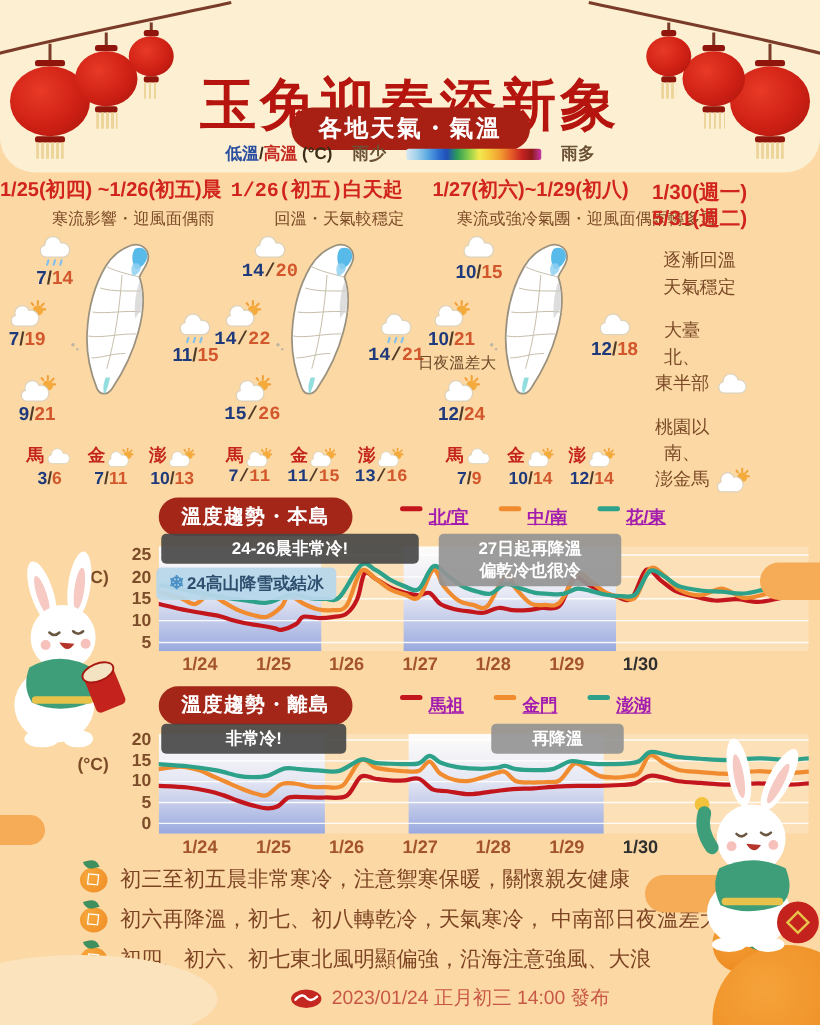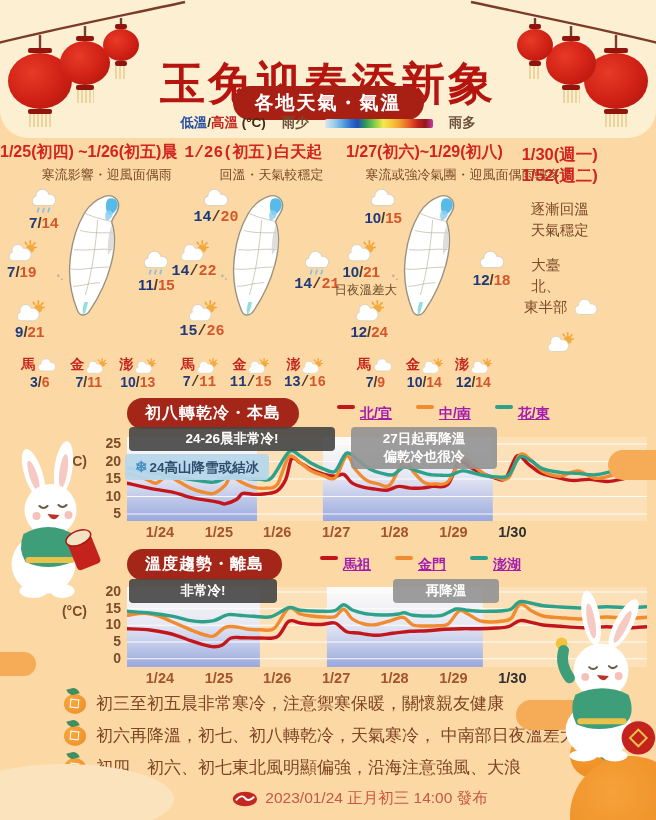--- a/index.html
+++ b/index.html
@@ -535,43 +535,44 @@
                 </svg>
               </span>
             </span>
             <span class="ival"><span class="low">12</span><span class="slash">/</span><span class="high">14</span></span>
           </div>
       </div>
     </div>
 
     <div class="col col4">
       <div class="odate">1/30(週一)</div>
-      <div class="odate">1/52(週二)</div>
+      <div class="odate">5/31(週二)</div>
       <div class="odesc">逐漸回溫
 天氣穩定</div>
       <div class="oregion"><span>大臺北、
 東半部</span><span class="wicon"><svg viewBox="0 0 34 24">
               <path d="M25 20 H9 a5.5 5.5 0 0 1 -1.3 -10.8 A7.5 7.5 0 0 1 22.5 7.2 A5.8 5.8 0 0 1 25 20 Z" fill="#fff" stroke="#ded2ba" stroke-width="1.2"></path>
             </svg></span></div>
-      <div class="oregion"><span class="wicon"><svg viewBox="0 0 36 27">
+      <div class="oregion"><span>桃園以南、
+澎金馬</span><span class="wicon"><svg viewBox="0 0 36 27">
               <g stroke="#f2a13a" stroke-width="2" stroke-linecap="round">
                 <line x1="28" y1="1" x2="28" y2="4"></line>
                 <line x1="35" y1="9" x2="32" y2="9"></line>
                 <line x1="33.5" y1="3.5" x2="31.5" y2="5.5"></line>
                 <line x1="22" y1="3" x2="23.5" y2="5"></line>
               </g>
               <circle cx="28" cy="10" r="5" fill="#f5ab3c"></circle>
               <path d="M23 25 H7.5 a5.2 5.2 0 0 1 -1.2 -10.2 A7 7 0 0 1 19.5 10 A5.4 5.4 0 0 1 23 25 Z" fill="#fff" stroke="#ded2ba" stroke-width="1.2"></path>
             </svg></span></div>
     </div>
   </div>
 
   <div class="panel" style="top:398px">
     <div class="panel-head">
-      <span class="chart-badge">初八轉乾冷・本島</span>
+      <span class="chart-badge">溫度趨勢・本島</span>
       <div class="chart-legend">
         <span class="cl-item">
             <span class="dash" style="background:#c3161c"></span>
             <span>北/宜</span>
           </span>
         <span class="cl-item">
             <span class="dash" style="background:#f08b2f"></span>
             <span>中/南</span>
           </span>
         <span class="cl-item">

